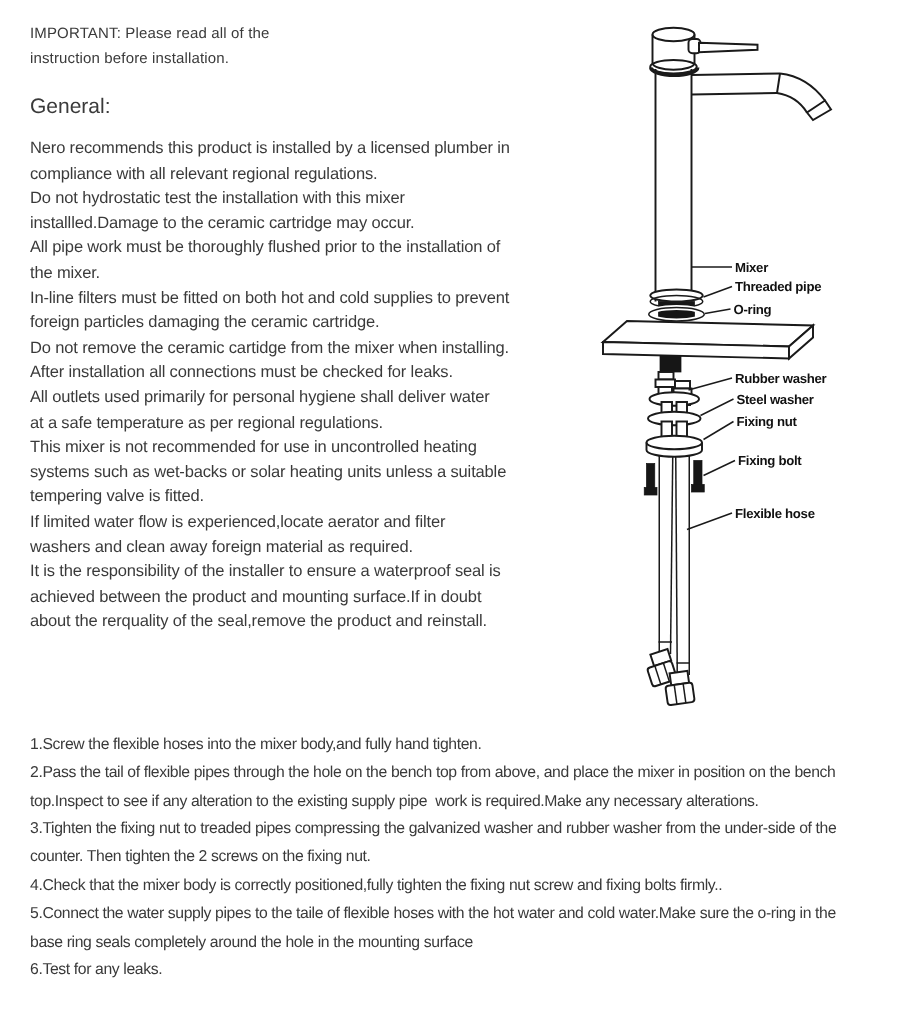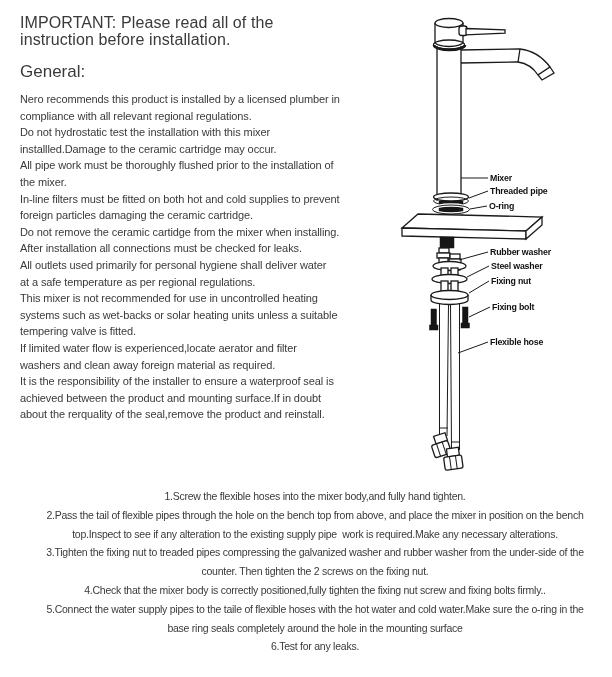--- a/index.html
+++ b/index.html
@@ -8,39 +8,38 @@
     width:612px;height:677px;
     background:#fff;
     overflow:hidden;
     font-family:"Liberation Sans", sans-serif;
     color:#3a3a3a;
   }
   .abs{position:absolute;}
   .pre{white-space:pre;}
   .intro{
     left:20px;top:15px;
-    font-size:16px;line-height:16.5px;
+    font-size:10px;line-height:16.5px;
     letter-spacing:0.1px;
   }
   .general-heading{
     left:20px;top:62px;
-    font-size:17px;
+    font-size:14px;
   }
   .general-text{
     left:20px;top:91px;
     font-size:11px;line-height:16.6px;
     letter-spacing:-0.1px;
     width:345px;
   }
   .steps-text{
     left:20px;top:487px;
     font-size:10.5px;line-height:18.8px;
     letter-spacing:-0.25px;
     width:590px;
-    text-align:center;
   }
   .diagram{
     left:384px;top:10px;
     width:210px;height:470px;
   }
   .diagram svg{display:block;}
   .dlabel{
     font-family:"Liberation Sans", sans-serif;
     font-size:8.8px;font-weight:bold;
     letter-spacing:-0.2px;

